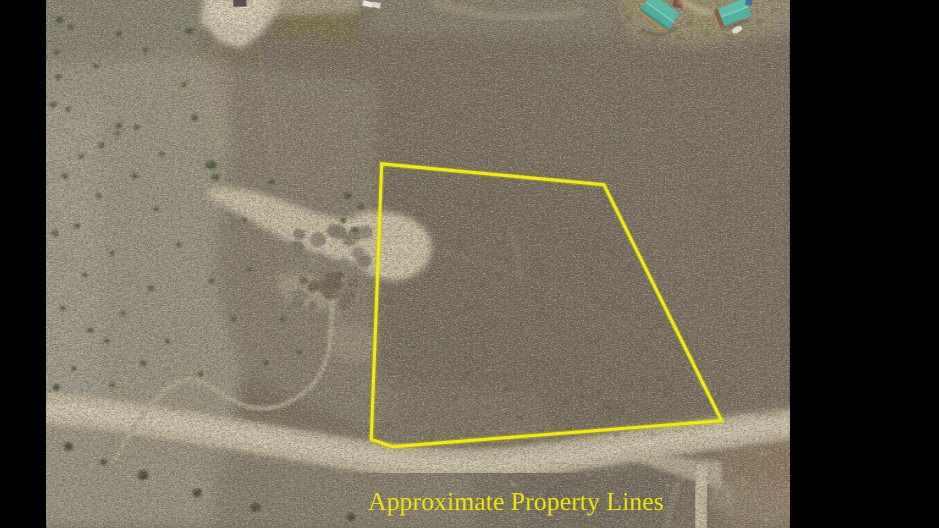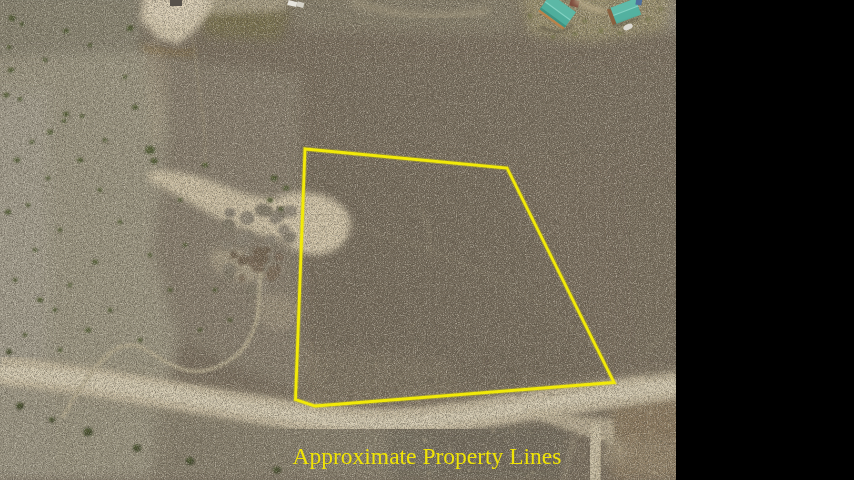--- a/index.html
+++ b/index.html
@@ -1,16 +1,16 @@
 <!DOCTYPE html>
 <html><head>
 <meta charset="utf-8">
 <style>
   html,body{margin:0;padding:0;background:#000;}
-  .stage{width:676px;height:480px;overflow:hidden;position:relative;font-family:"Liberation Serif",serif;}
+  .stage{width:676px;height:480px;overflow:hidden;position:relative;font-family:"Liberation Serif",serif;margin-left:42px;}
 </style>
 </head>
 <body>
 
 <div class="stage">
 <svg width="854" height="480" viewBox="0 0 854 480">
 <defs>
   <filter id="blur1">
           <feGaussianBlur stdDeviation="1.2"></feGaussianBlur>
         </filter>

